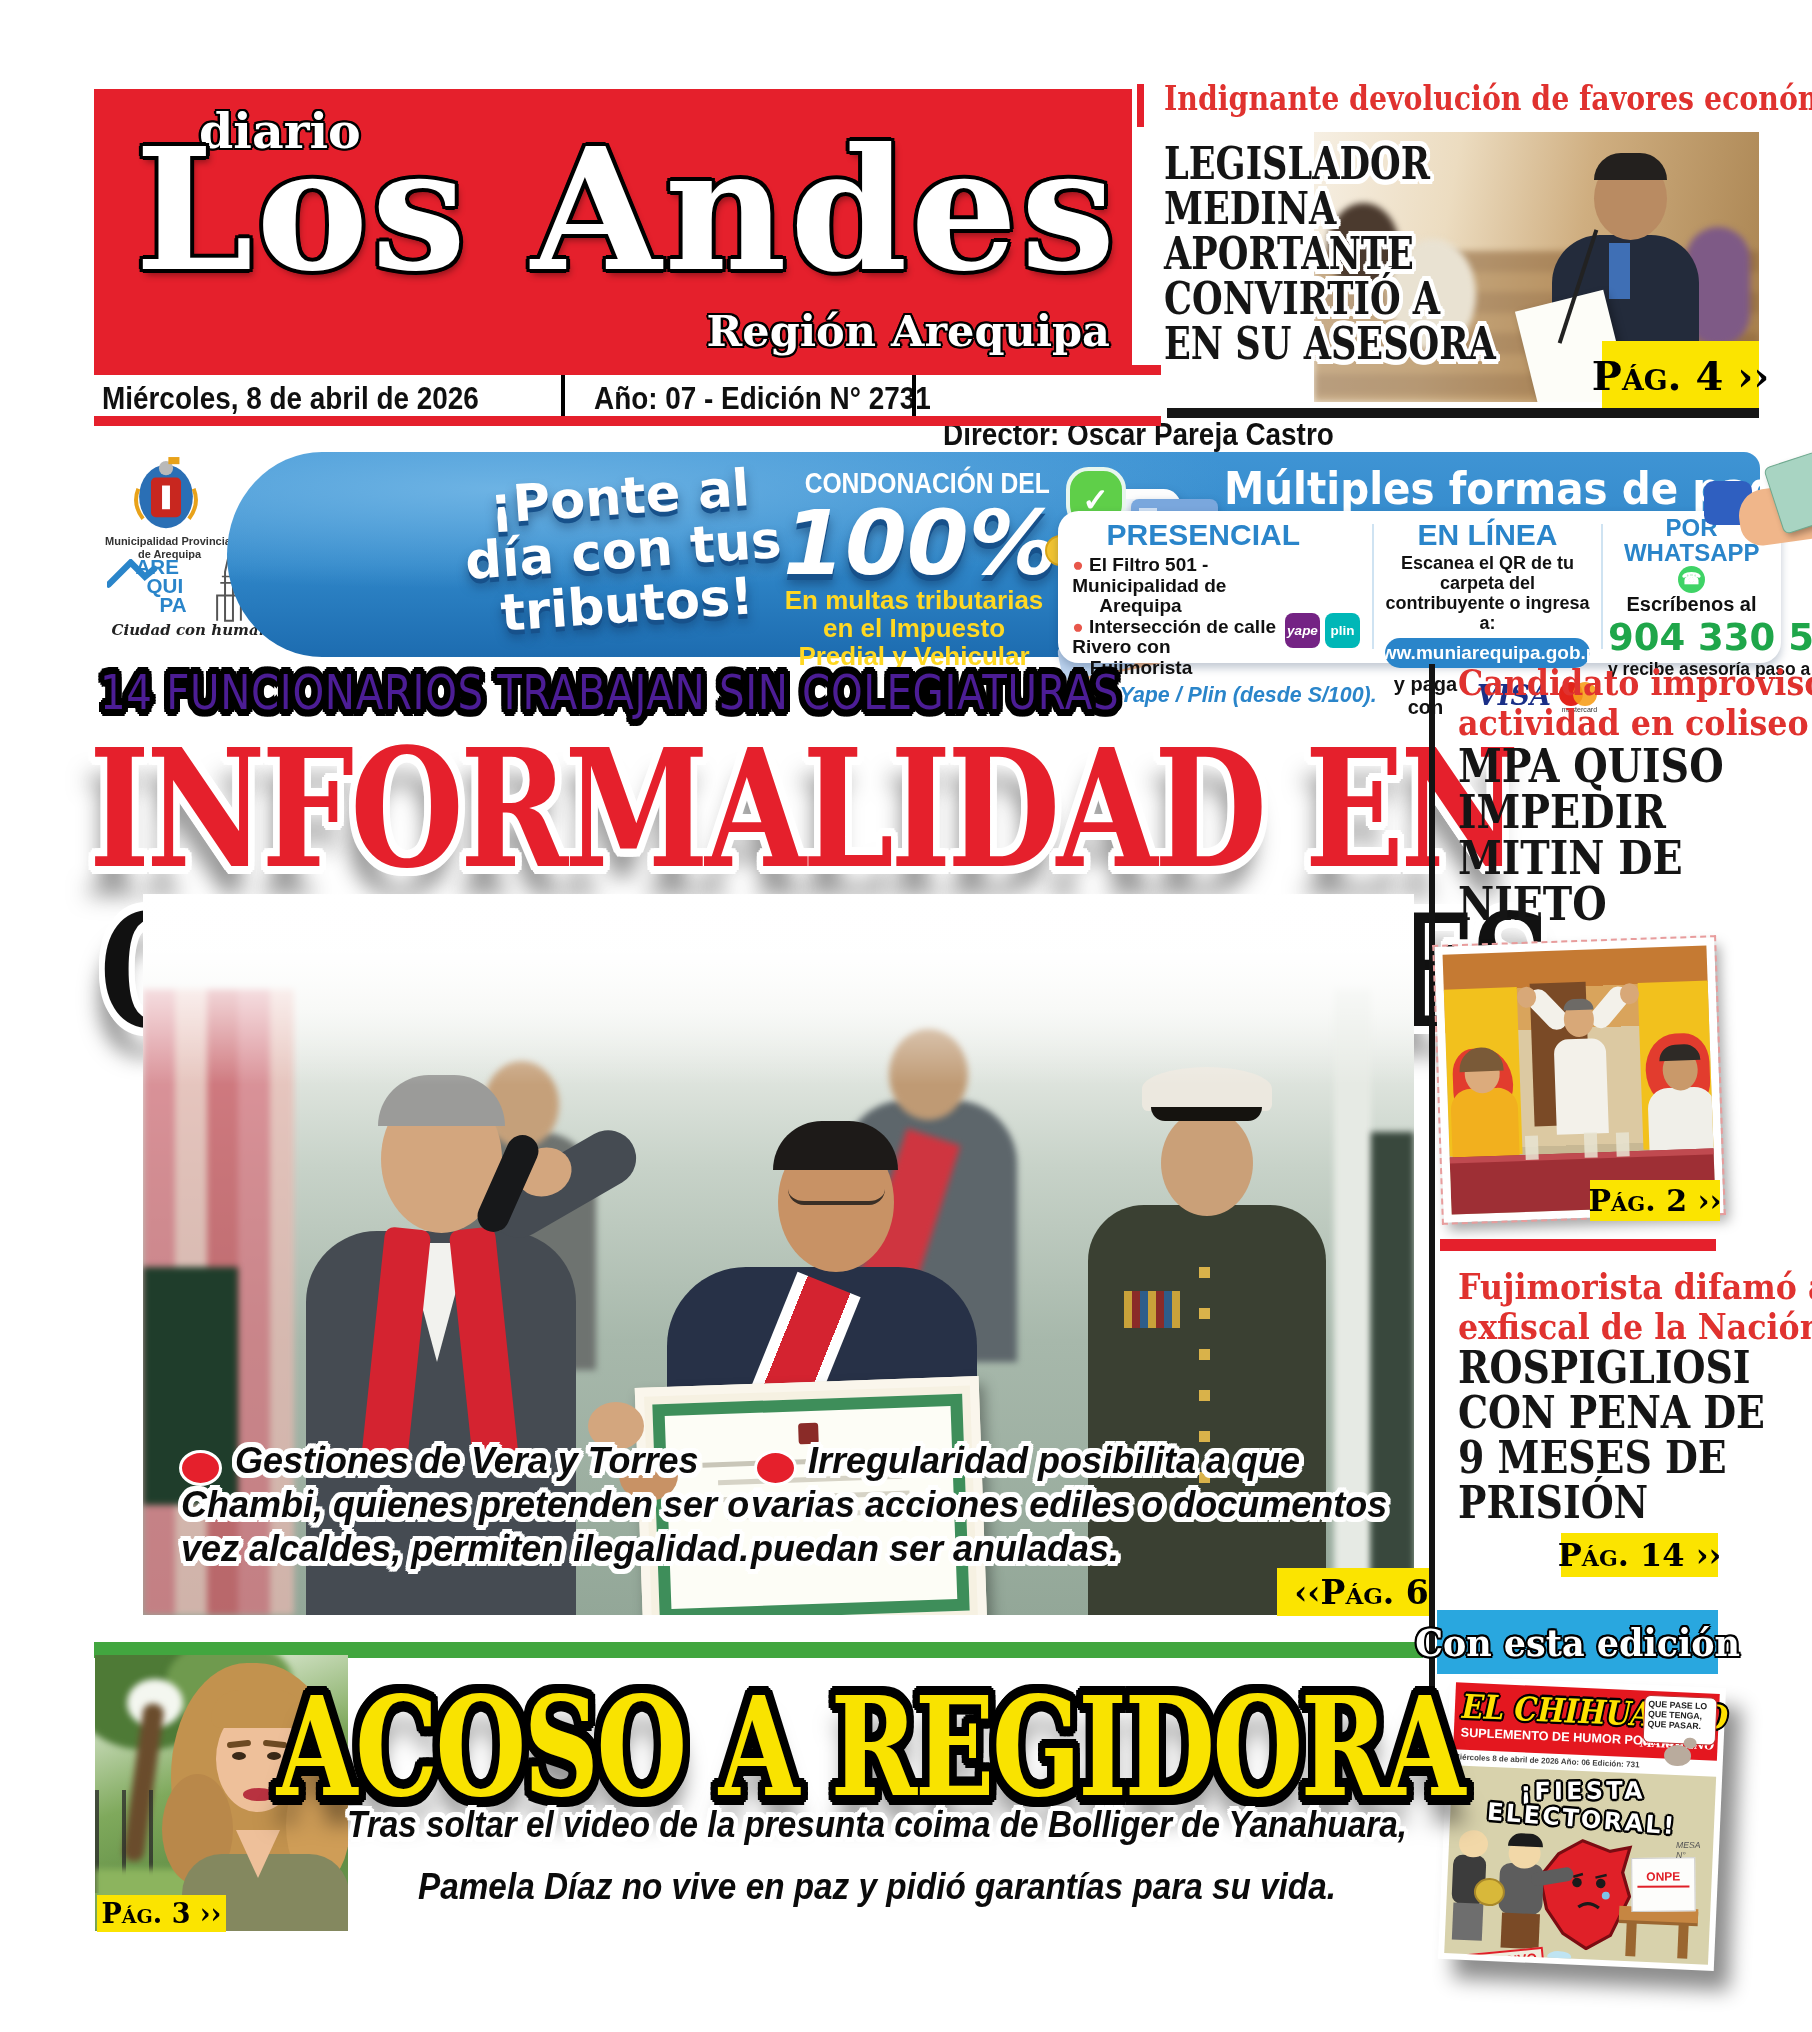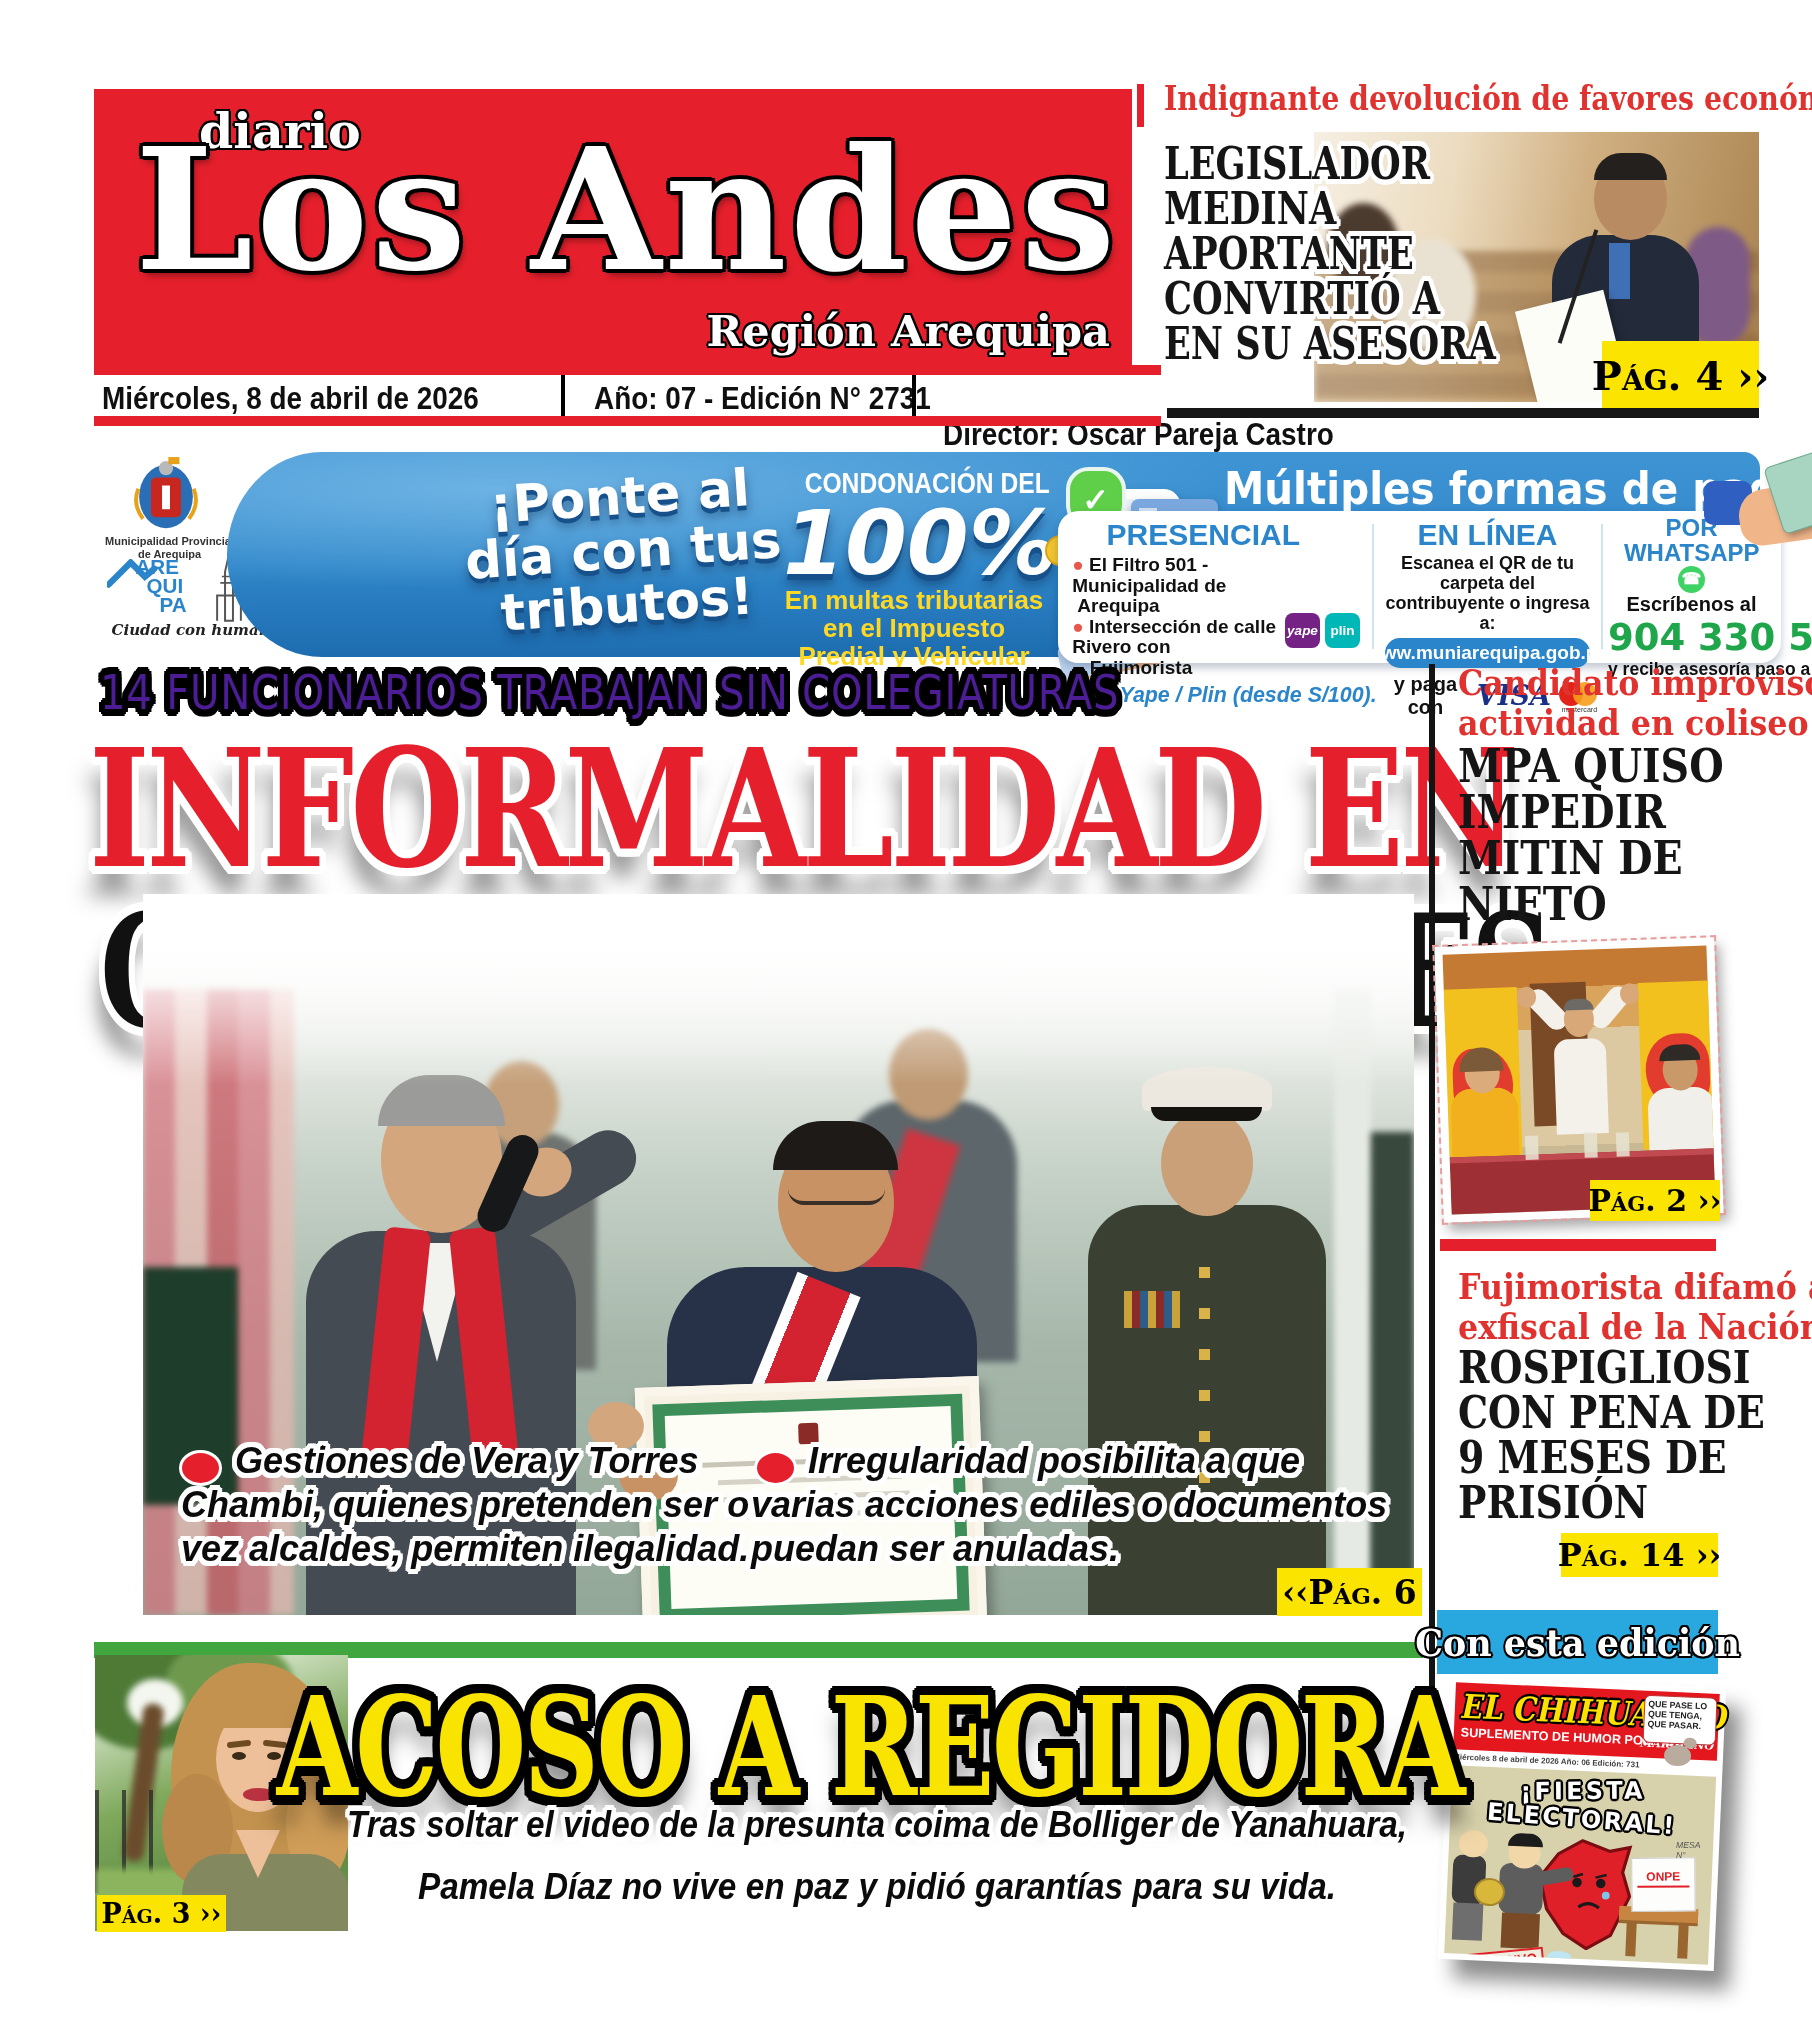--- a/index.html
+++ b/index.html
@@ -149,21 +149,21 @@
       <div class="abs" style="left:997px;top:11px;width:413px;color:#fff;font-weight:bold;font-family:'DejaVu Sans',sans-serif;font-size:44px;white-space:nowrap;">
         <span class="cx" style="transform:scaleX(.92);">Múltiples formas de pago</span>
       </div>
 
       <div class="abs" style="left:831px;top:59px;width:723px;height:152px;background:#fff;border-radius:20.6px;box-shadow:0 4.8px 8px rgba(10,40,80,.25);">
 
         <div class="abs" style="left:14.3px;top:6.4px;width:262px;">
           <div style="text-align:center;color:#2a85ca;font-weight:bold;font-size:30px;">PRESENCIAL</div>
           <div style="font-size:19px;line-height:20.6px;font-weight:bold;color:#111;margin-top:3.2px;">
             <div><span style="color:#e8574b;">●</span> <span>El Filtro 501 - Municipalidad de</span></div>
-            <div style="margin-left:5px;">Arequipa</div>
+            <div style="margin-left:27px;">Arequipa</div>
             <div><span style="color:#e8574b;">●</span> <span>Intersección de calle Rivero con</span></div>
             <div style="margin-left:17.5px;">Fujimorista</div>
           </div>
           <div class="it" style="color:#2a85ca;font-weight:bold;font-size:21.4px;margin-top:4.8px;white-space:nowrap;">Con Yape / Plin (desde S/100).</div>
         </div>
         <div class="abs" style="left:227px;top:102px;width:35px;height:35px;border-radius:8px;background:#742384;color:#fff;display:flex;align-items:center;justify-content:center;font-style:italic;font-weight:bold;font-size:13.5px;">yape</div>
         <div class="abs" style="left:267px;top:102px;width:35px;height:35px;border-radius:8px;background:#00b7b7;color:#fff;display:flex;align-items:center;justify-content:center;font-weight:bold;font-size:13.5px;">plin</div>
         <div class="abs" style="left:314px;top:12.7px;width:2.4px;height:125px;background:#cfe3f2;"></div>
 
         <div class="abs" style="left:324px;top:6.4px;width:211px;text-align:center;">
@@ -270,21 +270,21 @@
     <div style="margin-left:54px;">Gestiones de Vera y Torres</div>
     <div>Chambi, quienes pretenden ser otra</div>
     <div>vez alcaldes, permiten ilegalidad.</div>
   </div>
   <div class="blob" style="left:754px;top:1450px;width:37px;height:30px;background:#e5202c;border:3.2px solid #fff;"></div>
   <div class="abs cap out-w6" style="left:751px;top:1439px;font-size:36px;line-height:44px;">
     <div style="margin-left:57px;">Irregularidad posibilita a que</div>
     <div>varias acciones ediles o documentos</div>
     <div>puedan ser anuladas.</div>
   </div>
-  <div class="abs badge" style="left:1277px;top:1568px;width:145px;height:48px;font-size:33px;">‹‹Pág. 6</div>
+  <div class="abs badge" style="left:1277px;top:1568px;width:145px;height:48px;font-size:33px;padding-left:12px;">‹‹Pág. 6</div>
   <div class="rule" style="left:94px;top:1642px;width:1329px;height:16px;background:#42a63f;"></div>
 
   <div class="rule" style="left:1429px;top:664px;width:5.6px;height:1110px;background:#131313;"></div>
 
   <div class="abs kick-red" style="left:1458px;top:662px;font-size:36px;line-height:40px;">
     <div><span class="cx" style="transform:scaleX(.88);">Candidato improvisó</span></div>
     <div><span class="cx" style="transform:scaleX(.88);">actividad en coliseo</span></div>
   </div>
   <div class="abs slab" style="left:1458px;top:743px;font-size:46px;line-height:46px;">
     <div><span class="cx" style="transform:scaleX(.86);">MPA QUISO</span></div>

